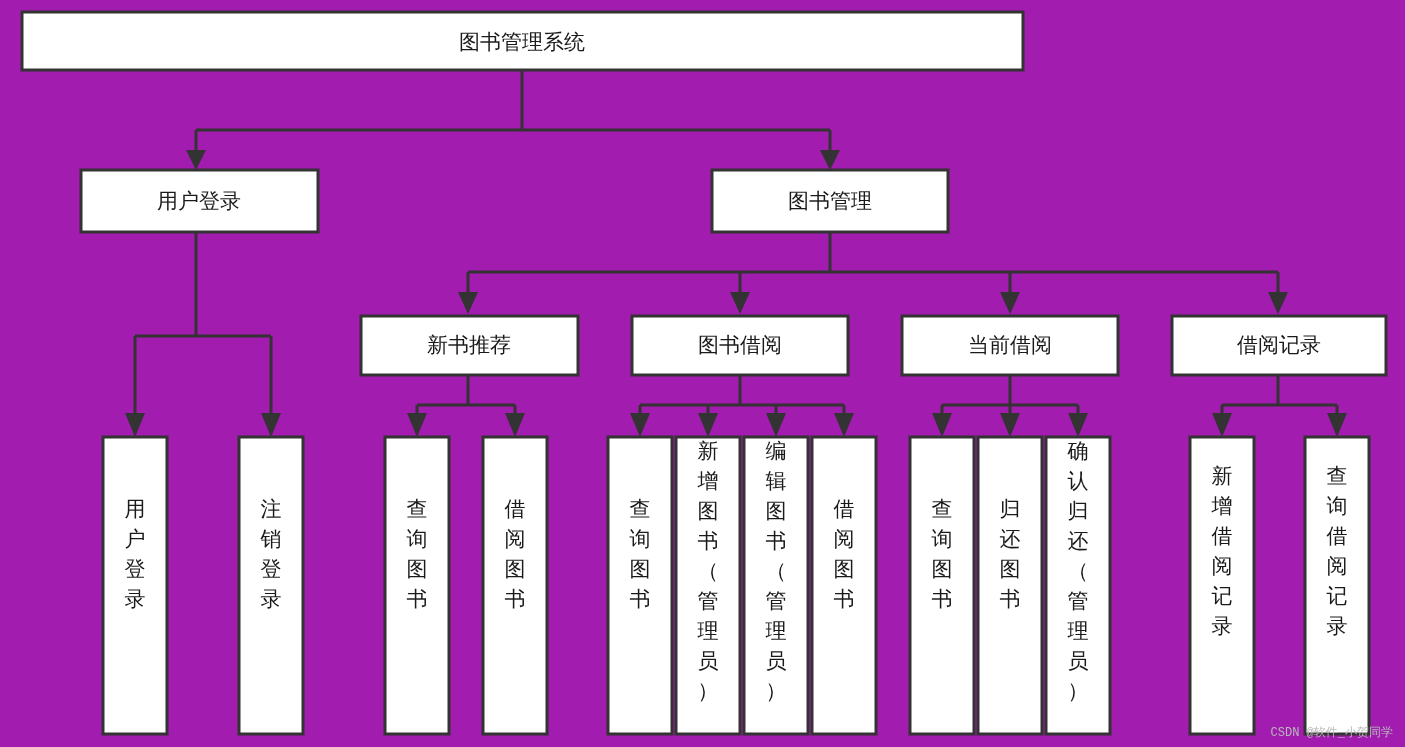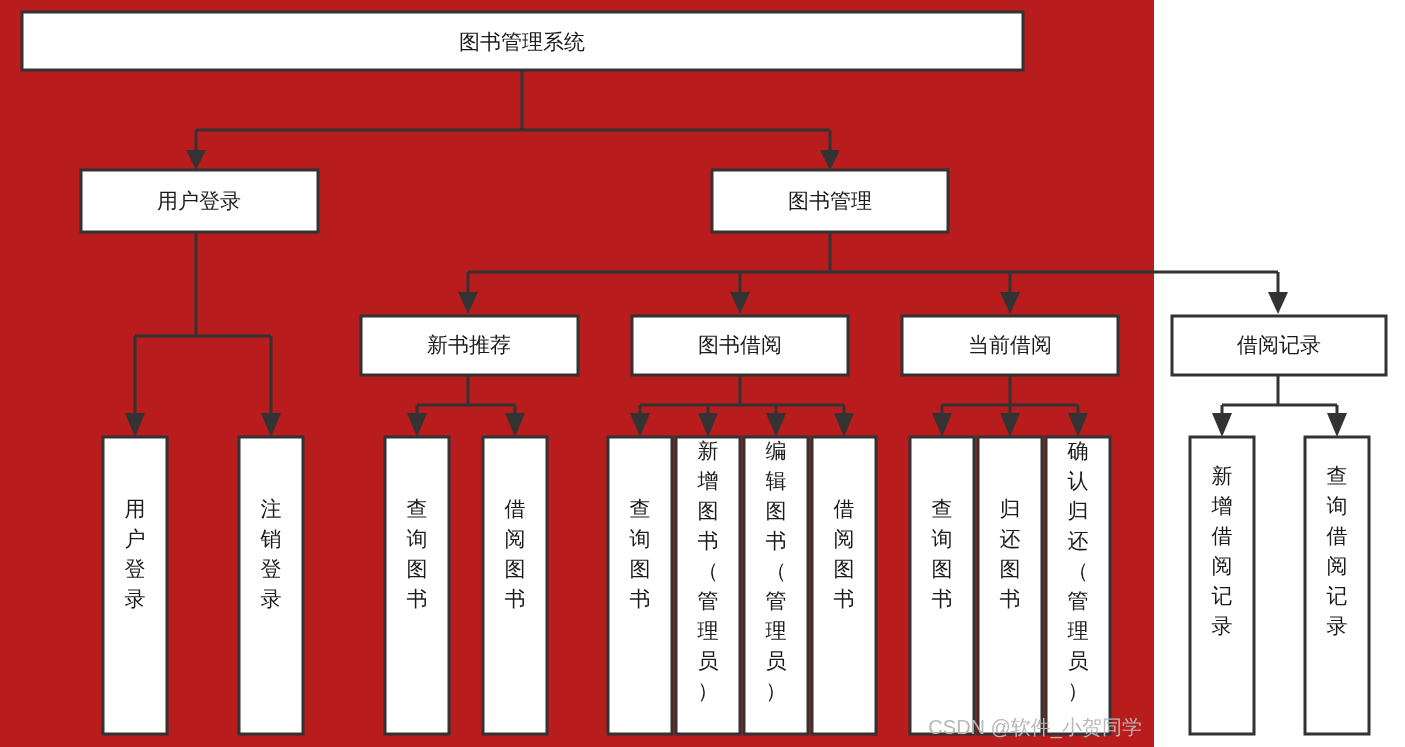--- a/index.html
+++ b/index.html
@@ -8,23 +8,23 @@
     background: #ffffff;
   }
   body {
     width: 1405px;
     height: 747px;
     font-family: "DejaVu Sans", "Liberation Sans", sans-serif;
     overflow: hidden;
   }
   #diagram-root {
     position: relative;
-    width: 1154px;
+    width: 1405px;
     height: 747px;
-    background: #b91c1c;
+    background: #a21caf;
   }
   svg.diagram {
     position: absolute;
     left: 0;
     top: 0;
     width: 1405px;
     height: 747px;
     display: block;
   }
   .node-box {
@@ -54,22 +54,22 @@
     font-family: "DejaVu Sans", "Liberation Sans", sans-serif;
     font-size: 21px;
     fill: #1a1a1a;
     text-anchor: middle;
     letter-spacing: 0px;
   }
   .watermark {
     position: absolute;
     right: 12px;
     bottom: 6px;
-    font-family: Liberation Sans, sans-serif;
-    font-size: 20px;
+    font-family: Liberation Mono, monospace;
+    font-size: 12px;
     color: #b8b8b8;
     white-space: nowrap;
     pointer-events: none;
     user-select: none;
   }
 </style>
 </head>
 <body>
 
 <div id="diagram-root">

